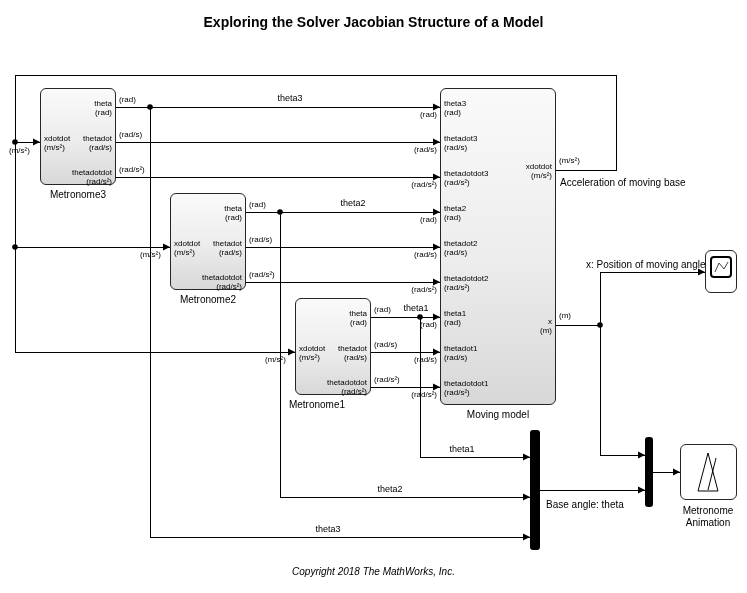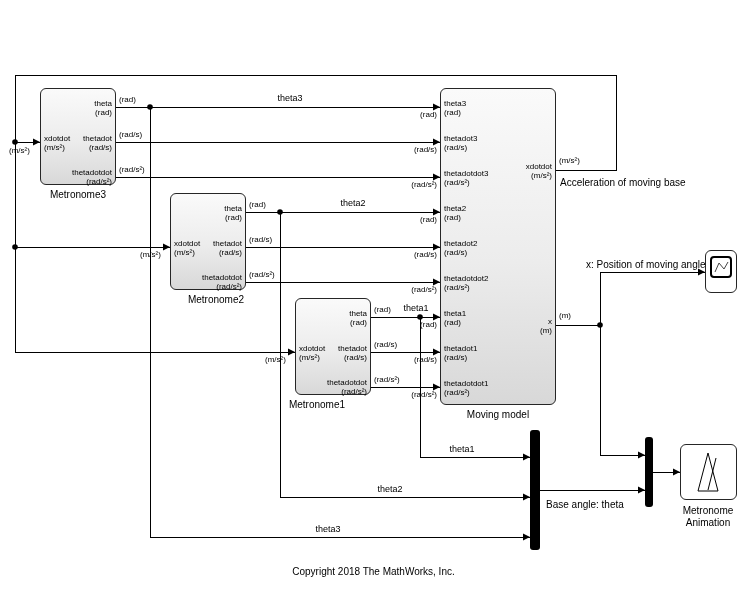--- a/index.html
+++ b/index.html
@@ -9,21 +9,21 @@
   .blk.white{background:#fff;}
   .mux{position:absolute;background:#000;border-radius:3px;}
   .pstack{position:absolute;font-size:8px;line-height:9px;white-space:nowrap;}
   .pl{left:3px;text-align:left;}
   .pr{right:3px;text-align:right;}
   .wl{position:absolute;font-size:8px;line-height:9px;white-space:nowrap;}
   .sl{position:absolute;font-size:9px;line-height:10px;text-align:center;white-space:nowrap;}
   .an{position:absolute;font-size:10px;line-height:11px;white-space:nowrap;}
   .bname{position:absolute;font-size:10px;line-height:12px;text-align:center;white-space:nowrap;}
   .title{position:absolute;left:0;top:13px;width:747px;text-align:center;font-size:14px;font-weight:bold;line-height:19px;}
-  .copyright{position:absolute;left:0;top:566px;width:747px;text-align:center;font-size:10px;}
+  .copyright{position:absolute;left:0;top:566px;width:747px;text-align:center;font-size:10px;font-style:italic;}
   svg.wires{position:absolute;left:0;top:0;}
 </style>
 </head>
 <body>
 
 <div class="canvas">
 
   <svg class="wires" width="747" height="593">
     <g stroke="#000" stroke-width="1" fill="none" shape-rendering="crispEdges">
       <polyline points="116,107 440,107"></polyline>
@@ -69,20 +69,21 @@
       <circle cx="150" cy="107" r="2.8"></circle>
       <circle cx="280" cy="212" r="2.8"></circle>
       <circle cx="420" cy="317" r="2.8"></circle>
       <circle cx="15" cy="142" r="2.8"></circle>
       <circle cx="15" cy="247" r="2.8"></circle>
       <circle cx="600" cy="325" r="2.8"></circle>
     </g>
   </svg>
 
   <div class="title">
+    <div>Exploring the Solver Jacobian Structure of a Model</div>
   </div>
   <div class="copyright">Copyright 2018 The MathWorks, Inc.</div>
 
   <div class="blk" style="left:40px;top:88px;width:76px;height:97px">
     <div class="pstack pr" style="top:10px">
       <div>theta</div>
       <div>(rad)</div>
     </div>
     <div class="pstack pl" style="top:45px">
       <div>xdotdot</div>
@@ -110,21 +111,21 @@
     </div>
     <div class="pstack pr" style="top:45px">
       <div>thetadot</div>
       <div>(rad/s)</div>
     </div>
     <div class="pstack pr" style="top:79px">
       <div>thetadotdot</div>
       <div>(rad/s²)</div>
     </div>
   </div>
-  <div class="bname" style="left:178px;top:294px;width:76px">Metronome2</div>
+  <div class="bname" style="left:170px;top:294px;width:76px">Metronome2</div>
 
   <div class="blk" style="left:295px;top:298px;width:76px;height:97px">
     <div class="pstack pr" style="top:10px">
       <div>theta</div>
       <div>(rad)</div>
     </div>
     <div class="pstack pl" style="top:45px">
       <div>xdotdot</div>
       <div>(m/s²)</div>
     </div>

